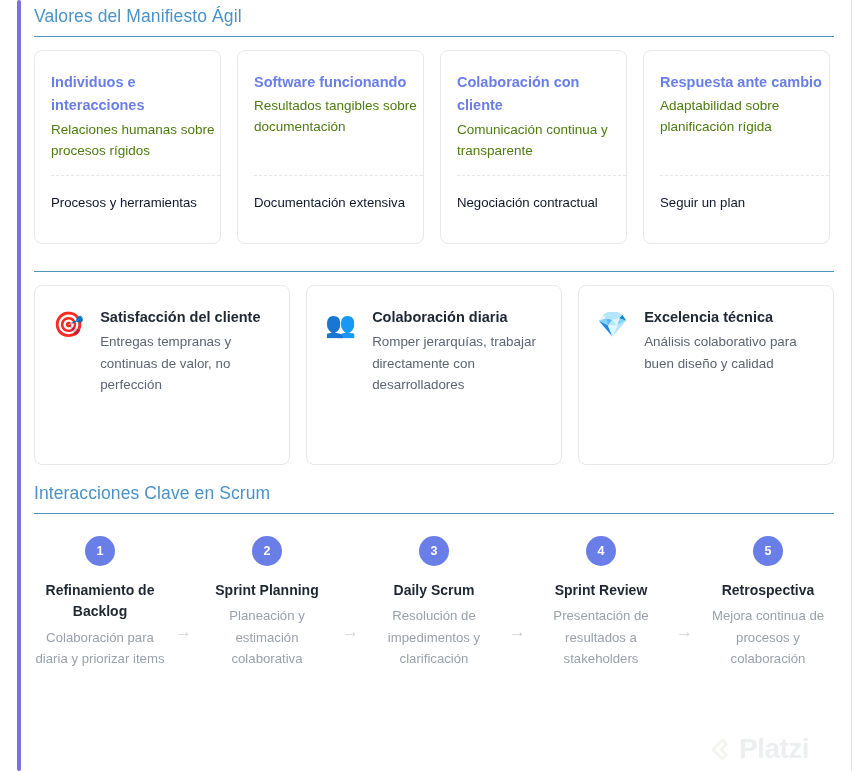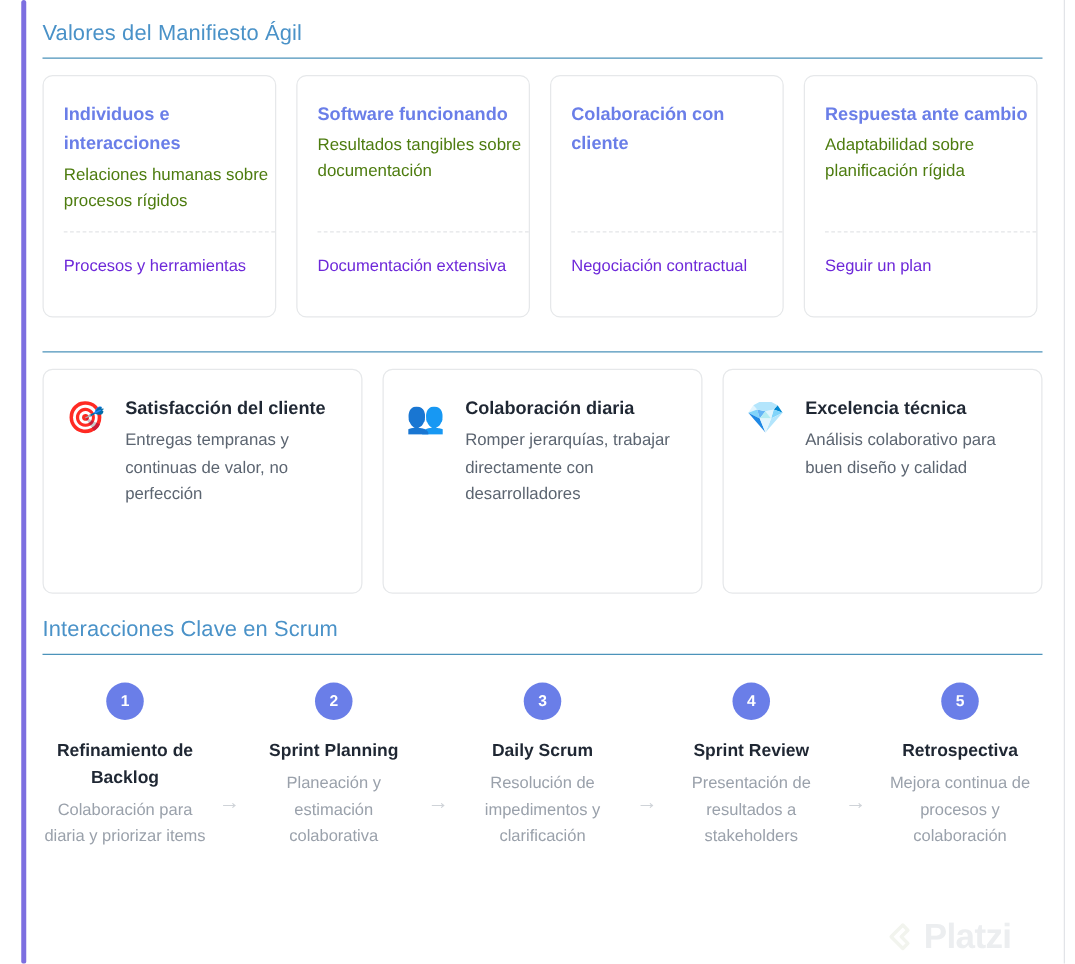--- a/index.html
+++ b/index.html
@@ -34,21 +34,21 @@
     left: 851px;
     top: 0;
     width: 1px;
     height: 771px;
     background: #e2e4e8;
   }
 
   #page {
     position: absolute;
     left: 34px;
-    top: 16px;
+    top: 6px;
     width: 800px;
     height: 562px;
   }
 
   
   .section { width: 800px; }
 
   .section-title {
     font-size: 17.5px;
     font-weight: 400;
@@ -89,21 +89,21 @@
   .value-pro {
     color: #4d7c0f;
     font-size: 13.5px;
     line-height: 1.55;
   }
   .value-sep {
     border-top: 1px dashed #e3e5e8;
     margin-top: auto;
   }
   .value-con {
-    color: #6d28d9;
+    color: #0f172a;
     font-size: 13.2px;
     line-height: 1.5;
     padding-top: 17px;
     padding-bottom: 14px;
   }
   
   .value-card .spacer { flex: 1 1 auto; min-height: 6px; }
 
   
   .principles-grid {
@@ -239,20 +239,21 @@
       <div class="value-card">
         <div class="value-title">Software funcionando</div>
         <div class="value-pro">Resultados tangibles sobre documentación</div>
         <div class="spacer"></div>
         <div class="value-sep"></div>
         <div class="value-con">Documentación extensiva</div>
       </div>
 
       <div class="value-card">
         <div class="value-title">Colaboración con cliente</div>
+        <div class="value-pro">Comunicación continua y transparente</div>
         <div class="spacer"></div>
         <div class="value-sep"></div>
         <div class="value-con">Negociación contractual</div>
       </div>
 
       <div class="value-card">
         <div class="value-title">Respuesta ante cambio</div>
         <div class="value-pro">Adaptabilidad sobre planificación rígida</div>
         <div class="spacer"></div>
         <div class="value-sep"></div>

